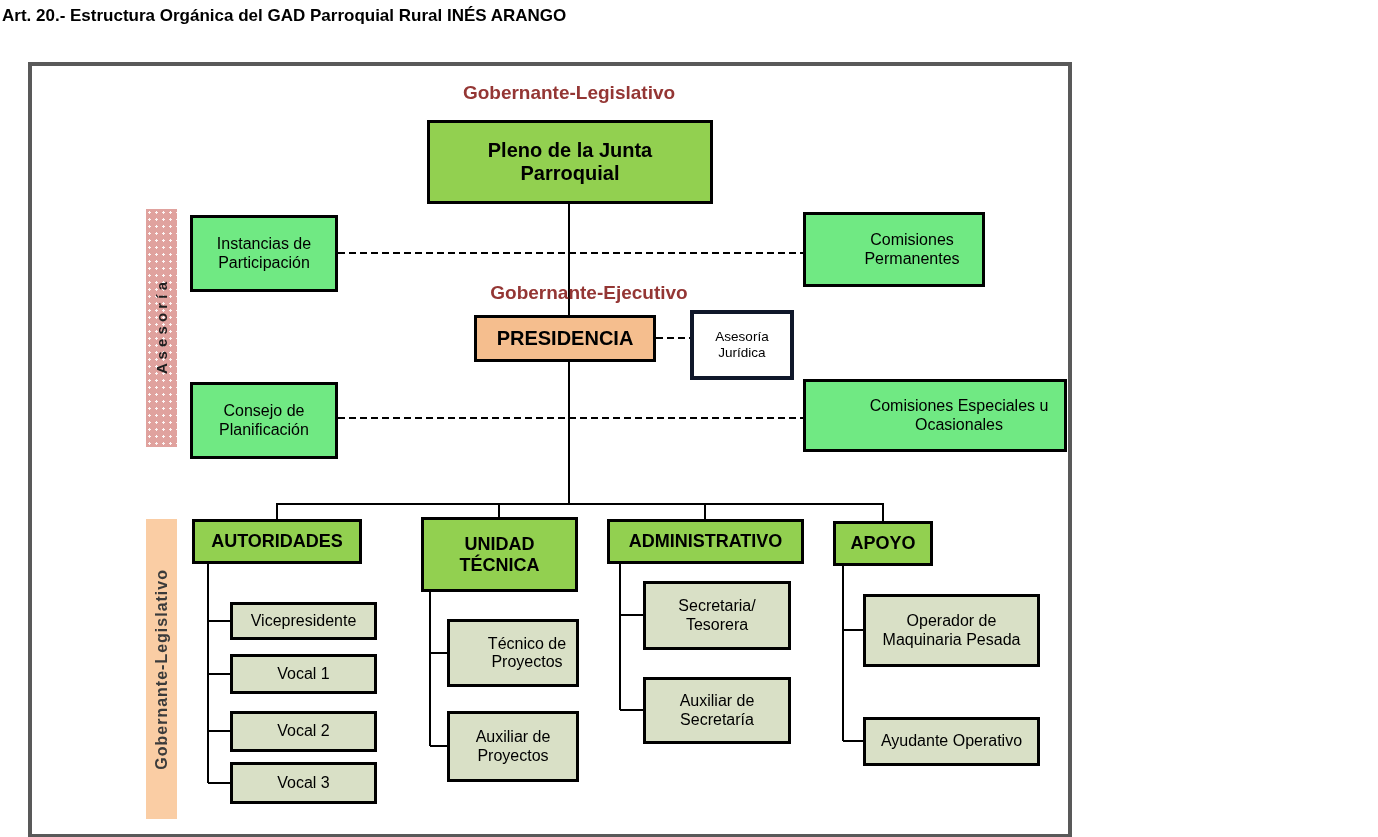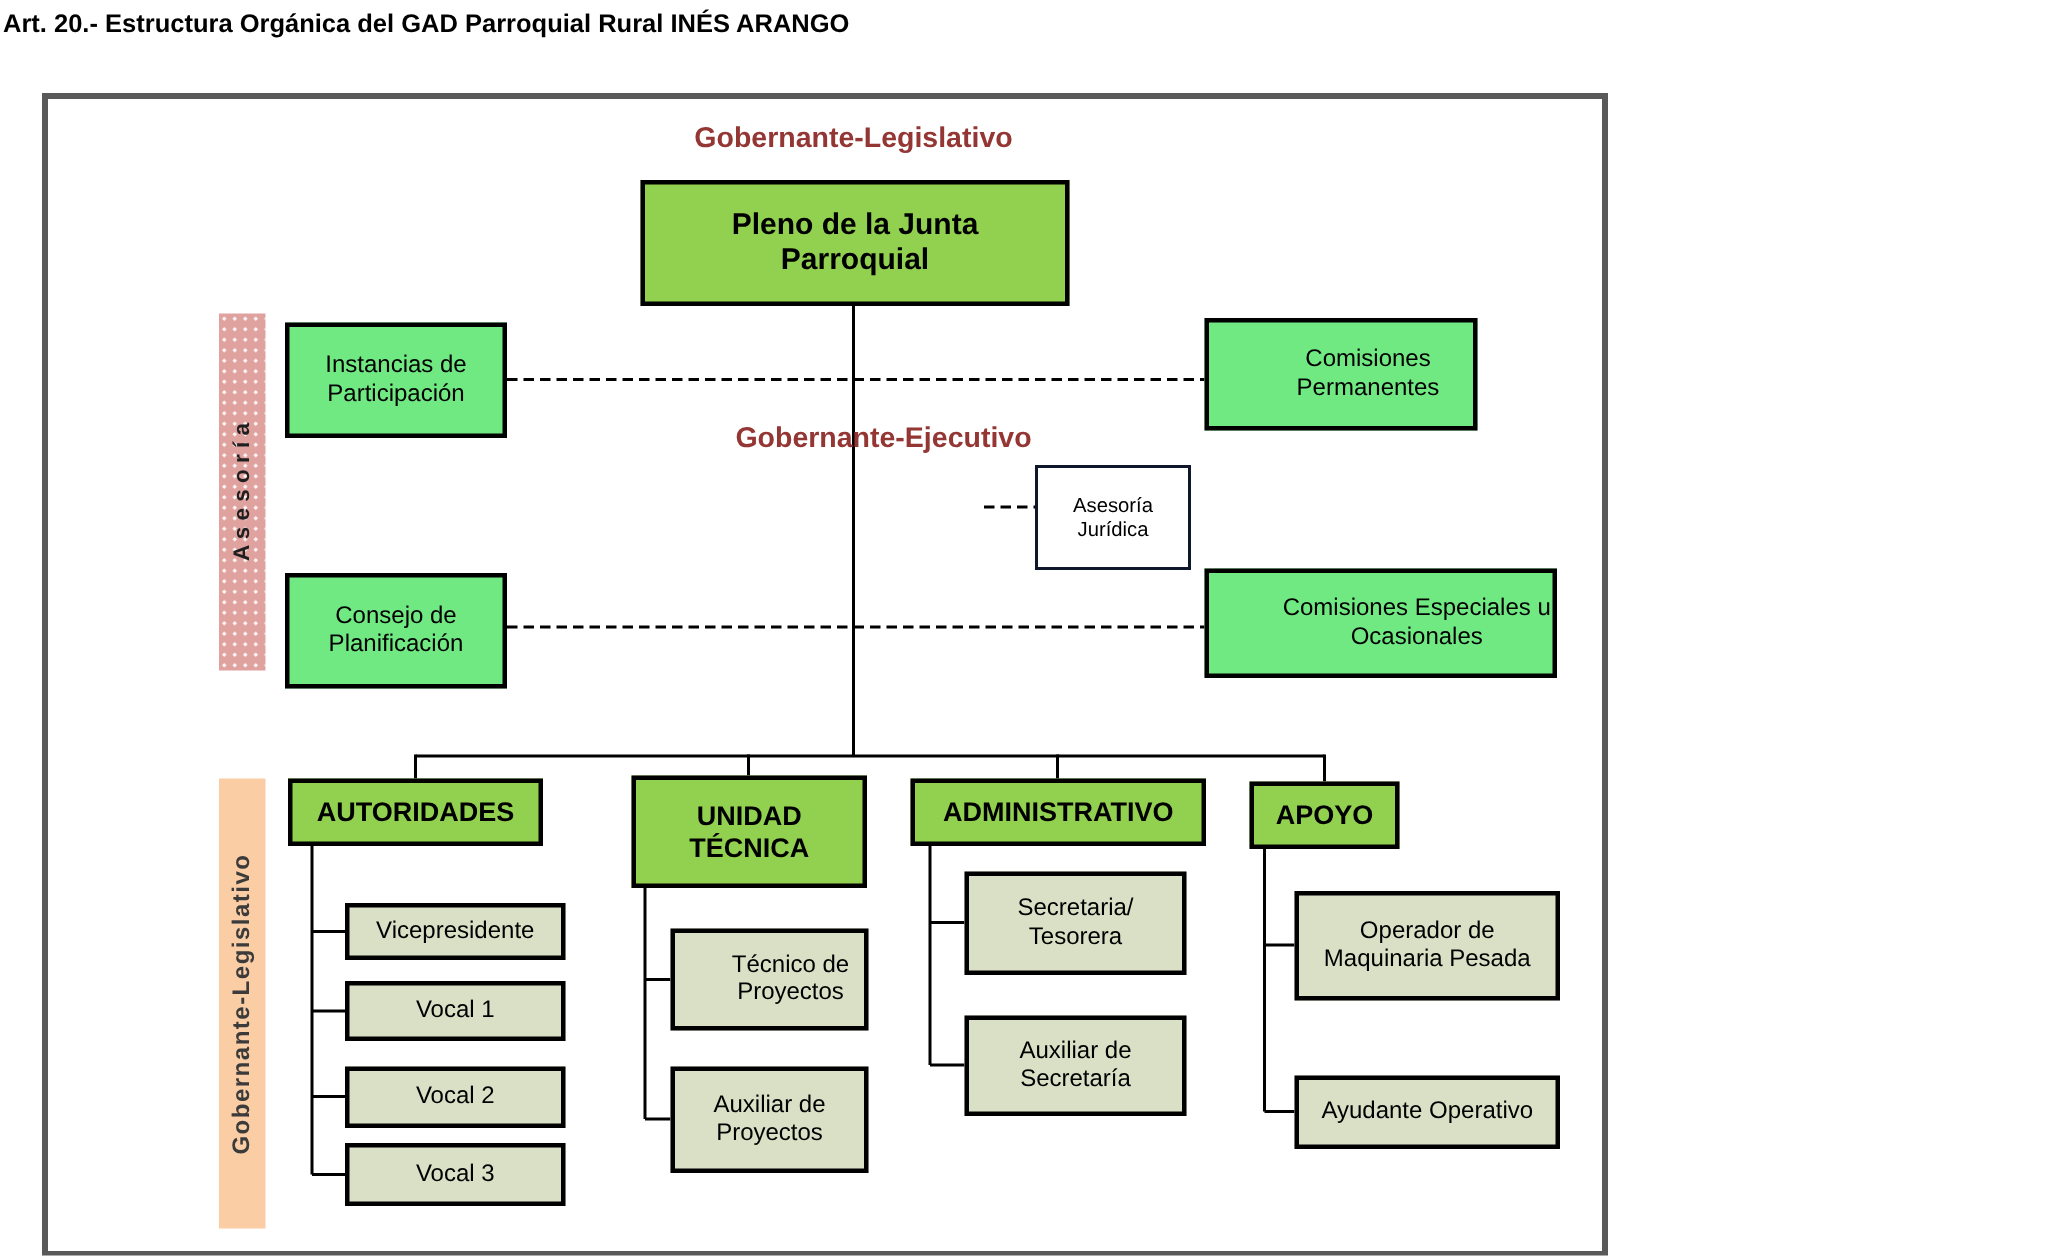--- a/index.html
+++ b/index.html
@@ -16,21 +16,21 @@
   }
   .lines{position:absolute;left:0;top:0;width:1036px;height:768px;z-index:1;}
   .box{
     position:absolute;z-index:2;display:flex;align-items:center;justify-content:center;
     text-align:center;line-height:1.15;box-sizing:border-box;
   }
   .hdr-green{background:#92D050;border:3px solid #000;font-weight:bold;font-size:18px;}
   .bright{background:#70E983;border:3px solid #000;font-size:16px;}
   .sub{background:#D9E0C6;border:3px solid #000;font-size:16px;}
   .peach{background:#F5BE8E;border:3px solid #000;font-weight:bold;font-size:20px;}
-  .plain{background:#fff;border:2px solid #0f172a;font-size:13.5px;}
+  .plain{background:#fff;border:4px solid #0f172a;font-size:13.5px;}
   .section-label{
     position:absolute;z-index:2;text-align:center;font-weight:bold;font-size:19px;color:#943634;
   }
   .band{
     position:absolute;z-index:2;display:flex;align-items:center;justify-content:center;
   }
   .band > span{
     writing-mode:vertical-rl;transform:rotate(180deg);white-space:nowrap;
   }
   .band-pink{
@@ -110,30 +110,33 @@
   <div class="box bright" style="left:158px;top:149px;width:148px;height:77px;">
     <span>Instancias de Participación</span>
   </div>
 
   <div class="box bright" style="left:771px;top:146px;width:182px;height:75px;padding-left:36px;">
     <span>Comisiones Permanentes</span>
   </div>
 
   <div class="section-label" style="left:407px;top:216px;width:300px;">Gobernante-Ejecutivo</div>
 
+  <div class="box peach" style="left:442px;top:249px;width:182px;height:47px;">
+    <span>PRESIDENCIA</span>
+  </div>
 
   <div class="box plain" style="left:658px;top:244px;width:104px;height:70px;">
     <span style="max-width:72px;display:inline-block;">Asesoría Jurídica</span>
   </div>
 
   <div class="box bright" style="left:158px;top:316px;width:148px;height:77px;">
     <span>Consejo de Planificación</span>
   </div>
 
-  <div class="box bright" style="left:771px;top:313px;width:235px;height:73px;padding-left:48px;">
+  <div class="box bright" style="left:771px;top:313px;width:264px;height:73px;padding-left:48px;">
     <span>Comisiones Especiales u Ocasionales</span>
   </div>
 
   <div class="band band-orange" style="left:114px;top:453px;width:31px;height:300px;">
     <span>Gobernante-Legislativo</span>
   </div>
 
   <div class="box hdr-green" style="left:389px;top:451px;width:157px;height:75px;">
     <span class="narrow-sm">UNIDAD TÉCNICA</span>
   </div>

